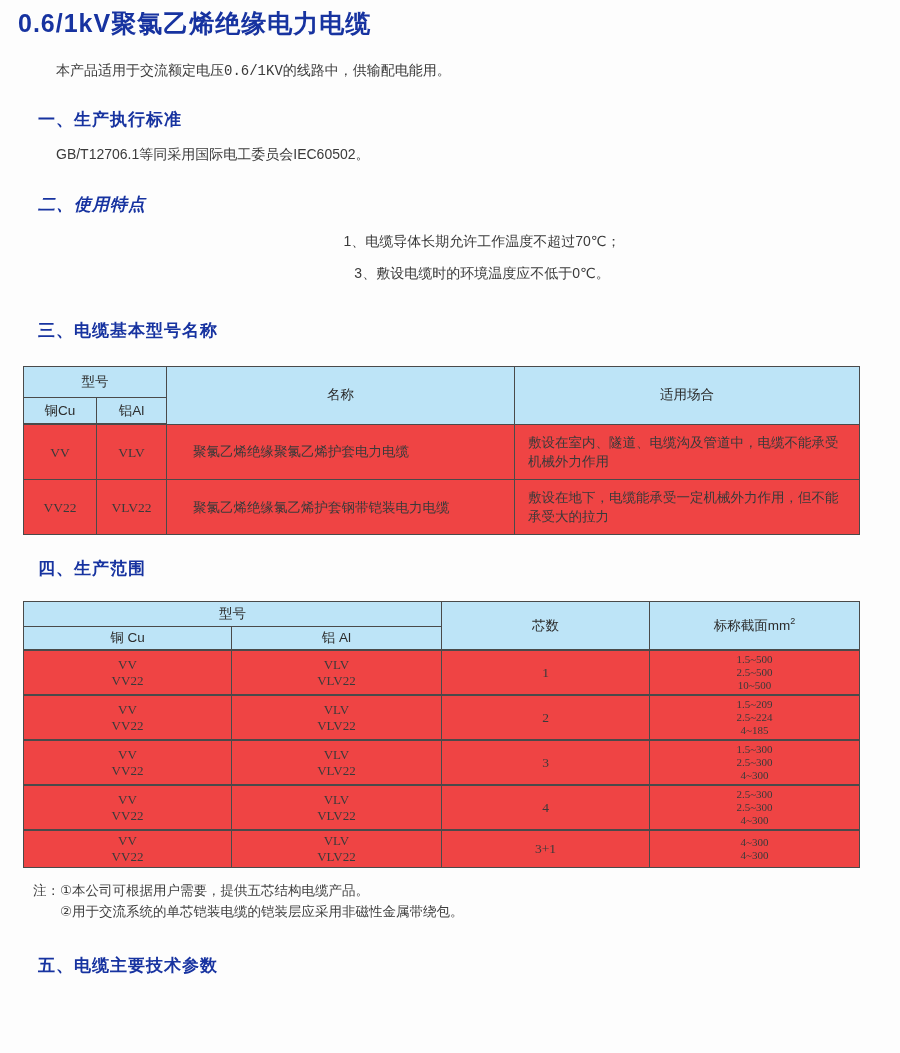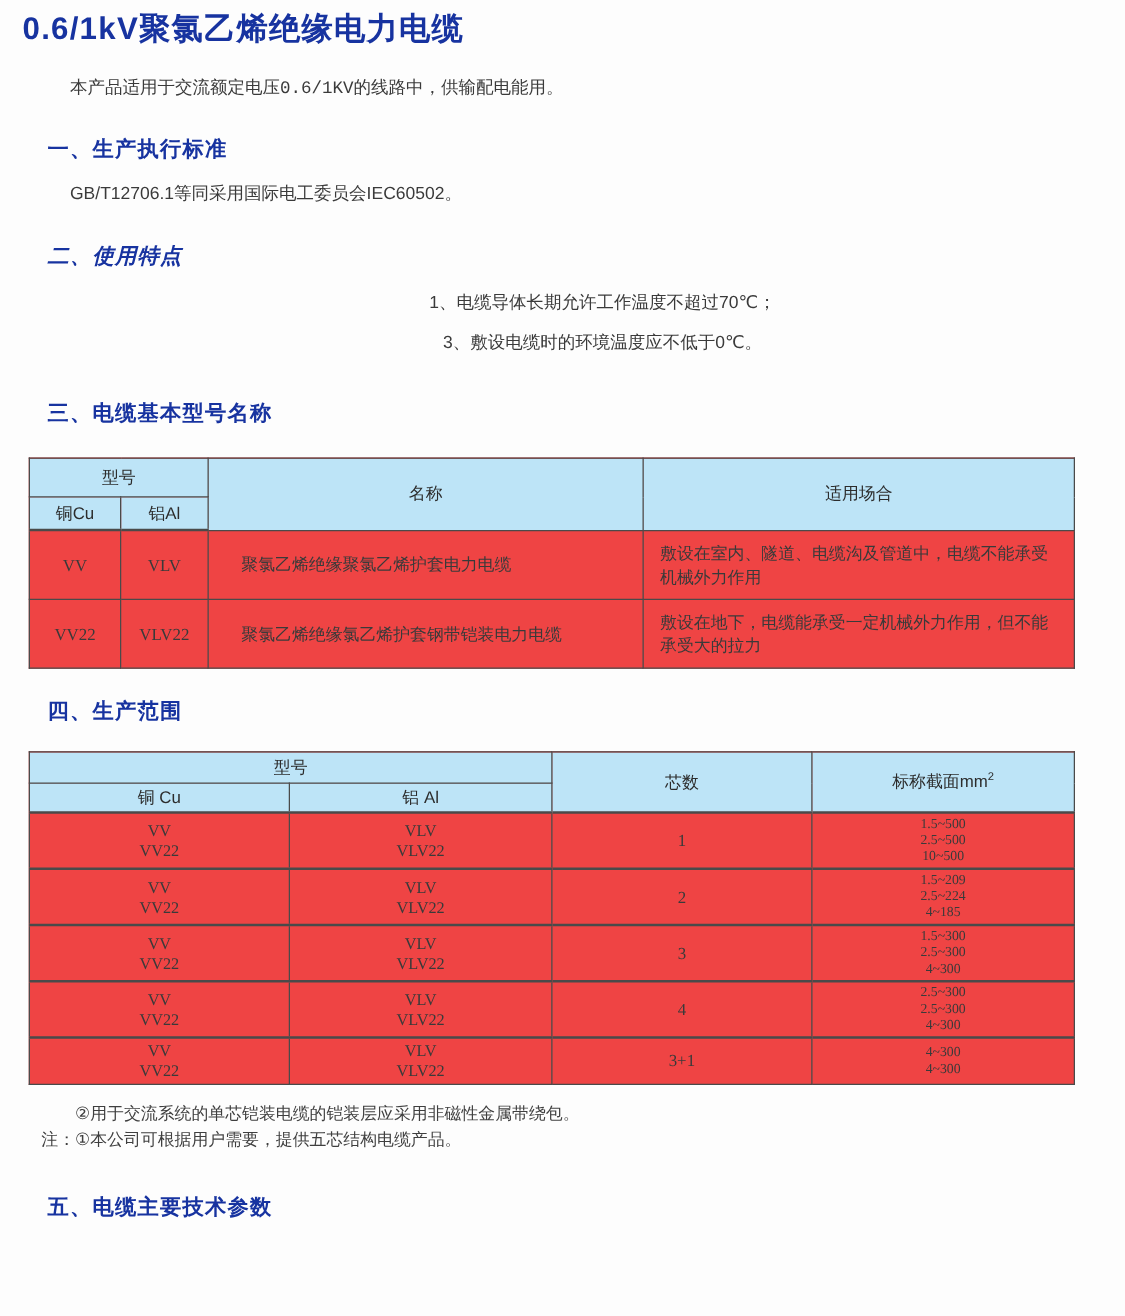--- a/index.html
+++ b/index.html
@@ -218,19 +218,19 @@
         <td class="cell-sections serif">
           <div>4~300</div>
             <div>4~300</div>
             <div></div>
         </td>
       </tr>
     </tbody>
   </table>
 
   <div class="note-block">
+    <p class="note-line">注：①本公司可根据用户需要，提供五芯结构电缆产品。</p>
     <p class="note-line note-indent">②用于交流系统的单芯铠装电缆的铠装层应采用非磁性金属带绕包。</p>
-    <p class="note-line">注：①本公司可根据用户需要，提供五芯结构电缆产品。</p>
   </div>
 
   <h2 class="section-heading mt-s5">五、电缆主要技术参数</h2>
 
 </div>
 
 </body></html>

